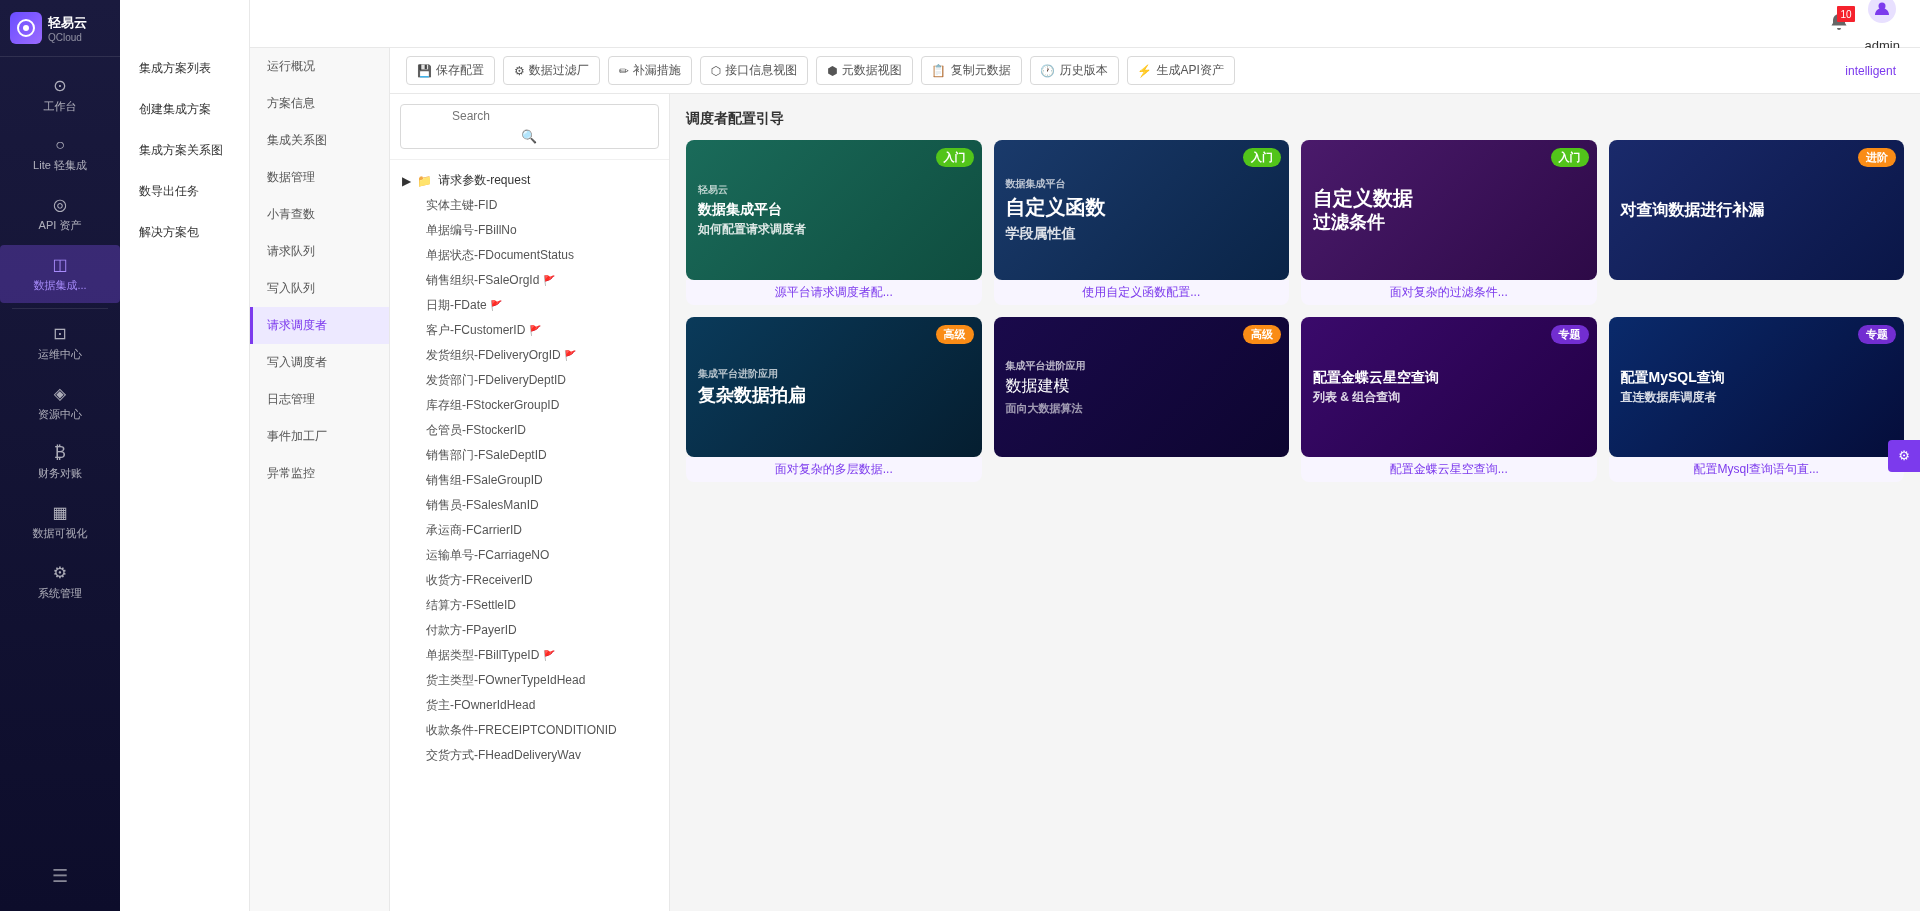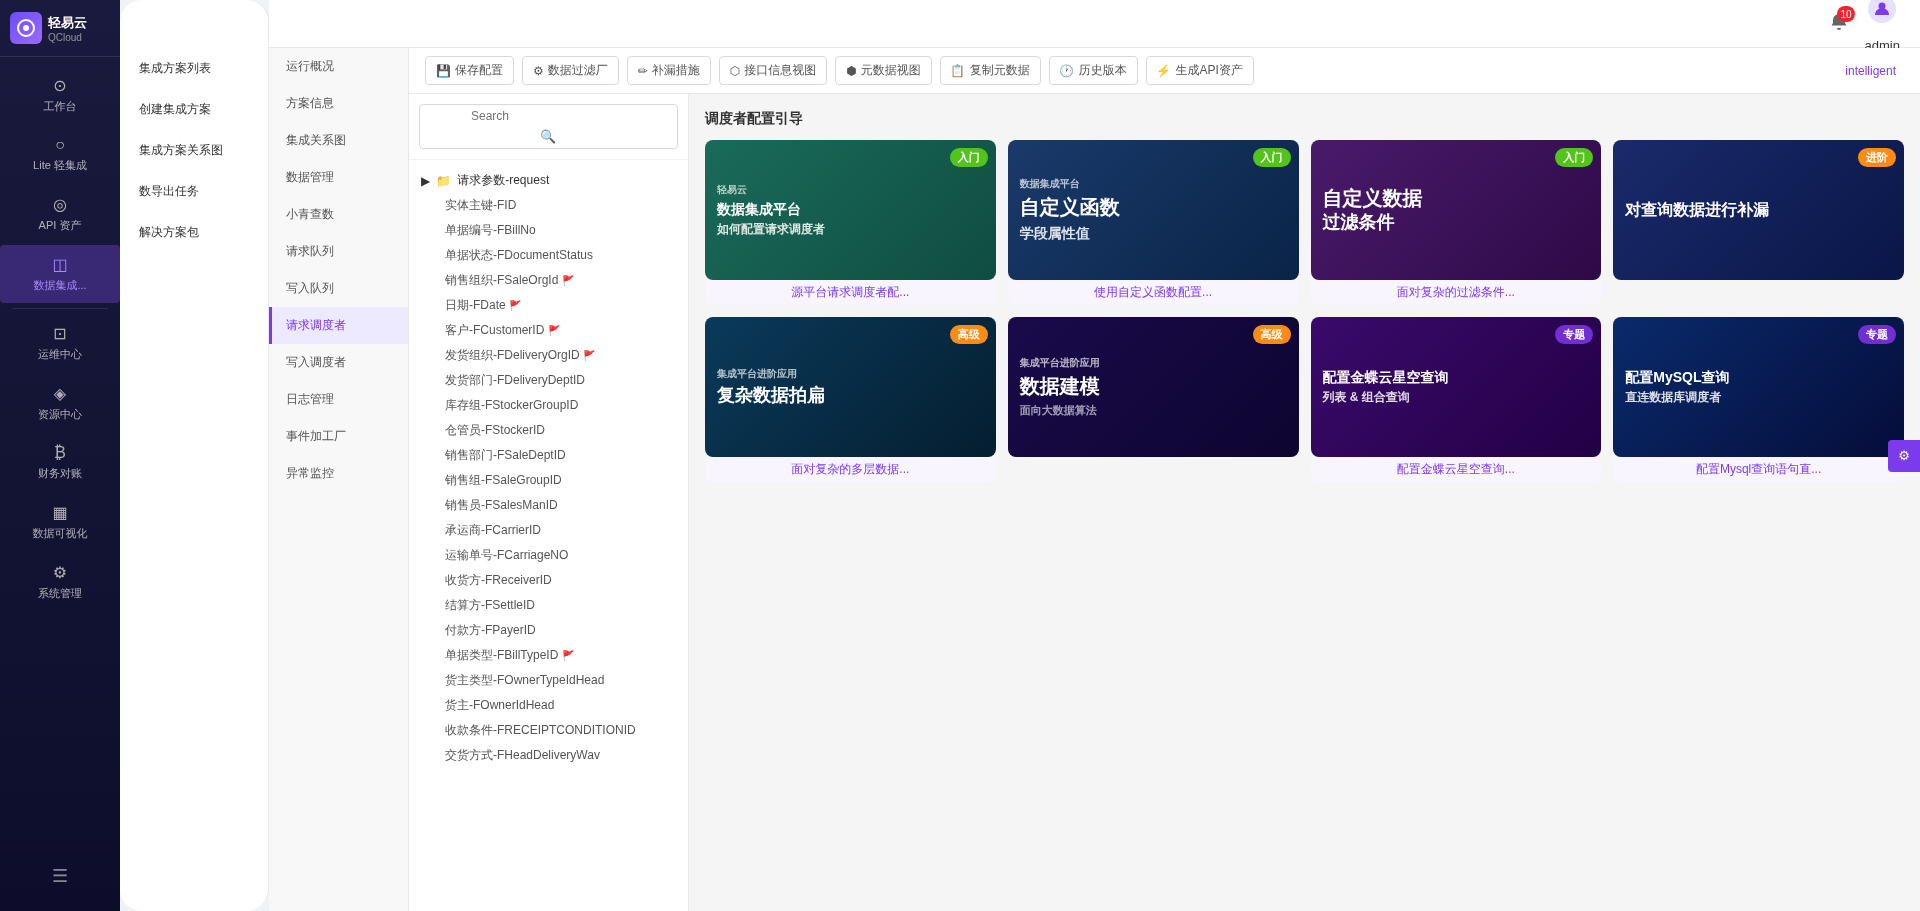--- a/index.html
+++ b/index.html
@@ -56,29 +56,28 @@
     .nav-item.active { background: rgba(138,87,255,0.3); color: #a78bfa; }
     .nav-item.active::left { border-left: 3px solid #a78bfa; }
     .nav-icon { font-size: 16px; }
     .nav-label { font-size: 11px; text-align: left; }
     .nav-divider { width: 80%; height: 1px; background: rgba(255,255,255,0.1); margin: 4px auto; }
     .sidebar-bottom { margin-top: auto; padding-bottom: 16px; display: flex; flex-direction: column; align-items: center; }
     .menu-toggle { color: rgba(255,255,255,0.5); font-size: 18px; cursor: pointer; padding: 8px; }
 
     
     .second-sidebar {
-      width: 149px;
+      width: 130px;
       background: #fff;
       border-right: 1px solid #e8e8e8;
       display: flex;
       flex-direction: column;
       padding-top: 0;
       flex-shrink: 0;
       position: relative;
-      border-radius: 22px;
     }
     .watermark-bg {
       position: absolute;
       top: 0; left: 0; right: 0; bottom: 0;
       overflow: hidden;
       pointer-events: none;
       opacity: 0.06;
       display: flex;
       flex-wrap: wrap;
       gap: 20px;
@@ -143,21 +142,21 @@
     }
     .badge-count {
       position: absolute;
       top: -6px;
       right: -6px;
       background: #f5222d;
       color: white;
       font-size: 10px;
       min-width: 16px;
       height: 16px;
-      border-radius: 8px;
+      border-radius: 1px;
       display: flex;
       align-items: center;
       justify-content: center;
       padding: 0 3px;
     }
     .user-area { display: flex; align-items: center; gap: 15px; cursor: pointer; flex-direction: column; }
     .user-avatar { width: 28px; height: 28px; border-radius: 50%; background: #e8e0ff; display: flex; align-items: center; justify-content: center; }
     .user-name { font-size: 13px; color: #333; }
 
     
@@ -673,21 +672,21 @@
                 </div>
               </div>
               <div class="card-bottom-link">面对复杂的多层数据...</div>
             </div>
 
             <div class="card-wrapper">
               <div class="card card-6">
                 <span class="card-badge advanced">高级</span>
                 <div class="card-inner-text">
                   <div style="font-size:10px;color:rgba(255,255,255,0.7);margin-bottom:4px;">集成平台进阶应用</div>
-                  <div style="font-size:20px;font-weight:bold;color:white;">数据建模</div>
+                  <div style="font-size:16px;font-weight:normal;color:white;">数据建模</div>
                   <div style="font-size:11px;color:rgba(255,255,255,0.6);margin-top:4px;">面向大数据算法</div>
                 </div>
               </div>
             </div>
 
             <div class="card-wrapper">
               <div class="card card-7">
                 <span class="card-badge special">专题</span>
                 <div class="card-inner-text">
                   <div style="font-size:14px;font-weight:bold;color:white;">配置金蝶云星空查询</div>

